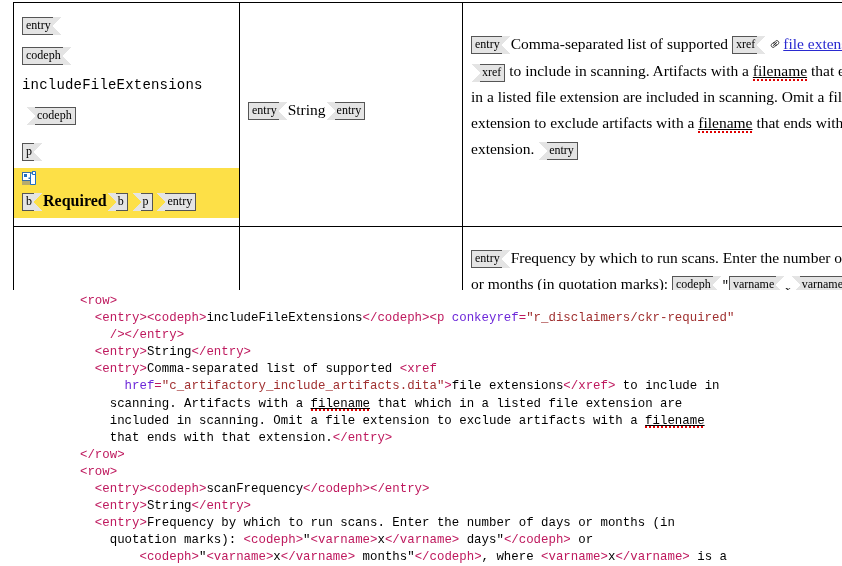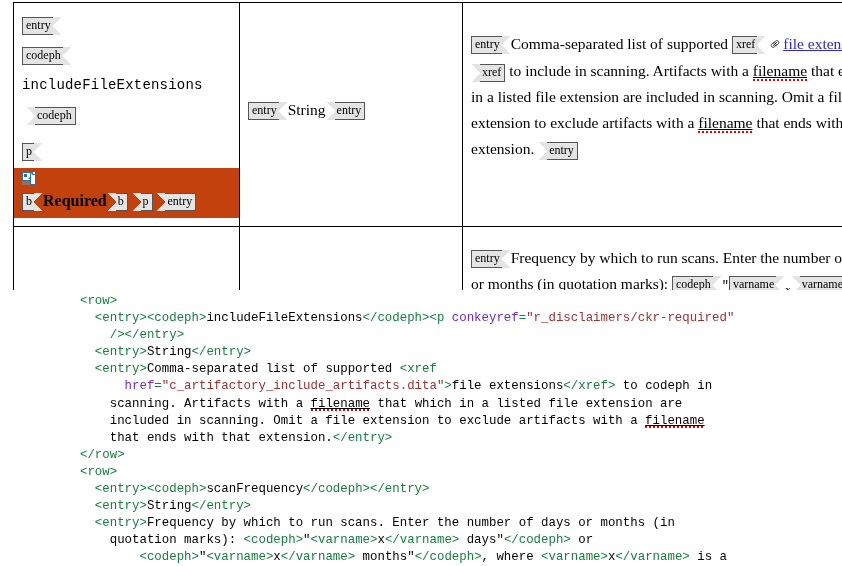--- a/index.html
+++ b/index.html
@@ -118,21 +118,21 @@
   }
 
   .codeph-text {
     font-family: "Liberation Mono", monospace;
     font-size: 14px;
     letter-spacing: 0.2px;
   }
   .blockline { display: block; margin: 3px 0 4px 0; }
 
   .conref-block {
-    background: #c2410c;
+    background: #fde047;
     margin: 2px -8px 0 -8px;
     padding: 2px 8px 6px 8px;
   }
   .conref-icon { display: inline-block; vertical-align: middle; }
   .bold-req {
     font-weight: bold;
     font-size: 16px;
   }
 
   .xref-link {
@@ -167,21 +167,21 @@
   }
   #code {
     margin: 0;
     padding: 3px 0 0 80px;
     font-family: "Liberation Mono", monospace;
     font-size: 12.4px;
     line-height: 17.1px;
     white-space: pre;
     color: #000000;
   }
-  .tg  { color: #15803d; }            
+  .tg  { color: #be185d; }            
   .at  { color: #6d28d9; }            
   .av  { color: #a03030; }            
   .txt { color: #000000; }            
   .sp  {                              
     text-decoration: underline;
     text-decoration-color: #000000;
     background-image: repeating-linear-gradient(to right, #e00000 0 2px, transparent 2px 4px);
     background-position: bottom left;
     background-size: 100% 2px;
     background-repeat: repeat-x;
@@ -263,21 +263,21 @@
     </tbody>
   </table>
 </div>
 
 <div id="source-pane">
   <pre id="code"><span class="tg">&lt;row&gt;</span>
 <span class="tg">  &lt;entry&gt;&lt;codeph&gt;</span><span class="txt">includeFileExtensions</span><span class="tg">&lt;/codeph&gt;&lt;p </span><span class="at">conkeyref</span><span class="tg">=</span><span class="av">"r_disclaimers/ckr-required"</span>
 <span class="tg">    /&gt;&lt;/entry&gt;</span>
 <span class="tg">  &lt;entry&gt;</span><span class="txt">String</span><span class="tg">&lt;/entry&gt;</span>
 <span class="tg">  &lt;entry&gt;</span><span class="txt">Comma-separated list of supported </span><span class="tg">&lt;xref</span>
-<span class="at">      href</span><span class="tg">=</span><span class="av">"c_artifactory_include_artifacts.dita"</span><span class="tg">&gt;</span><span class="txt">file extensions</span><span class="tg">&lt;/xref&gt;</span><span class="txt"> to codeph in</span>
+<span class="at">      href</span><span class="tg">=</span><span class="av">"c_artifactory_include_artifacts.dita"</span><span class="tg">&gt;</span><span class="txt">file extensions</span><span class="tg">&lt;/xref&gt;</span><span class="txt"> to include in</span>
 <span class="txt">    scanning. Artifacts with a </span><span class="sp">filename</span><span class="txt"> that which in a listed file extension are</span>
 <span class="txt">    included in scanning. Omit a file extension to exclude artifacts with a </span><span class="sp">filename</span>
 <span class="txt">    that ends with that extension.</span><span class="tg">&lt;/entry&gt;</span>
 <span class="tg">&lt;/row&gt;</span>
 <span class="tg">&lt;row&gt;</span>
 <span class="tg">  &lt;entry&gt;&lt;codeph&gt;</span><span class="txt">scanFrequency</span><span class="tg">&lt;/codeph&gt;&lt;/entry&gt;</span>
 <span class="tg">  &lt;entry&gt;</span><span class="txt">String</span><span class="tg">&lt;/entry&gt;</span>
 <span class="tg">  &lt;entry&gt;</span><span class="txt">Frequency by which to run scans. Enter the number of days or months (in</span>
 <span class="txt">    quotation marks): </span><span class="tg">&lt;codeph&gt;</span><span class="txt">"</span><span class="tg">&lt;varname&gt;</span><span class="txt">x</span><span class="tg">&lt;/varname&gt;</span><span class="txt"> days"</span><span class="tg">&lt;/codeph&gt;</span><span class="txt"> or</span>
 <span class="tg">        &lt;codeph&gt;</span><span class="txt">"</span><span class="tg">&lt;varname&gt;</span><span class="txt">x</span><span class="tg">&lt;/varname&gt;</span><span class="txt"> months"</span><span class="tg">&lt;/codeph&gt;</span><span class="txt">, where </span><span class="tg">&lt;varname&gt;</span><span class="txt">x</span><span class="tg">&lt;/varname&gt;</span><span class="txt"> is a</span></pre>

